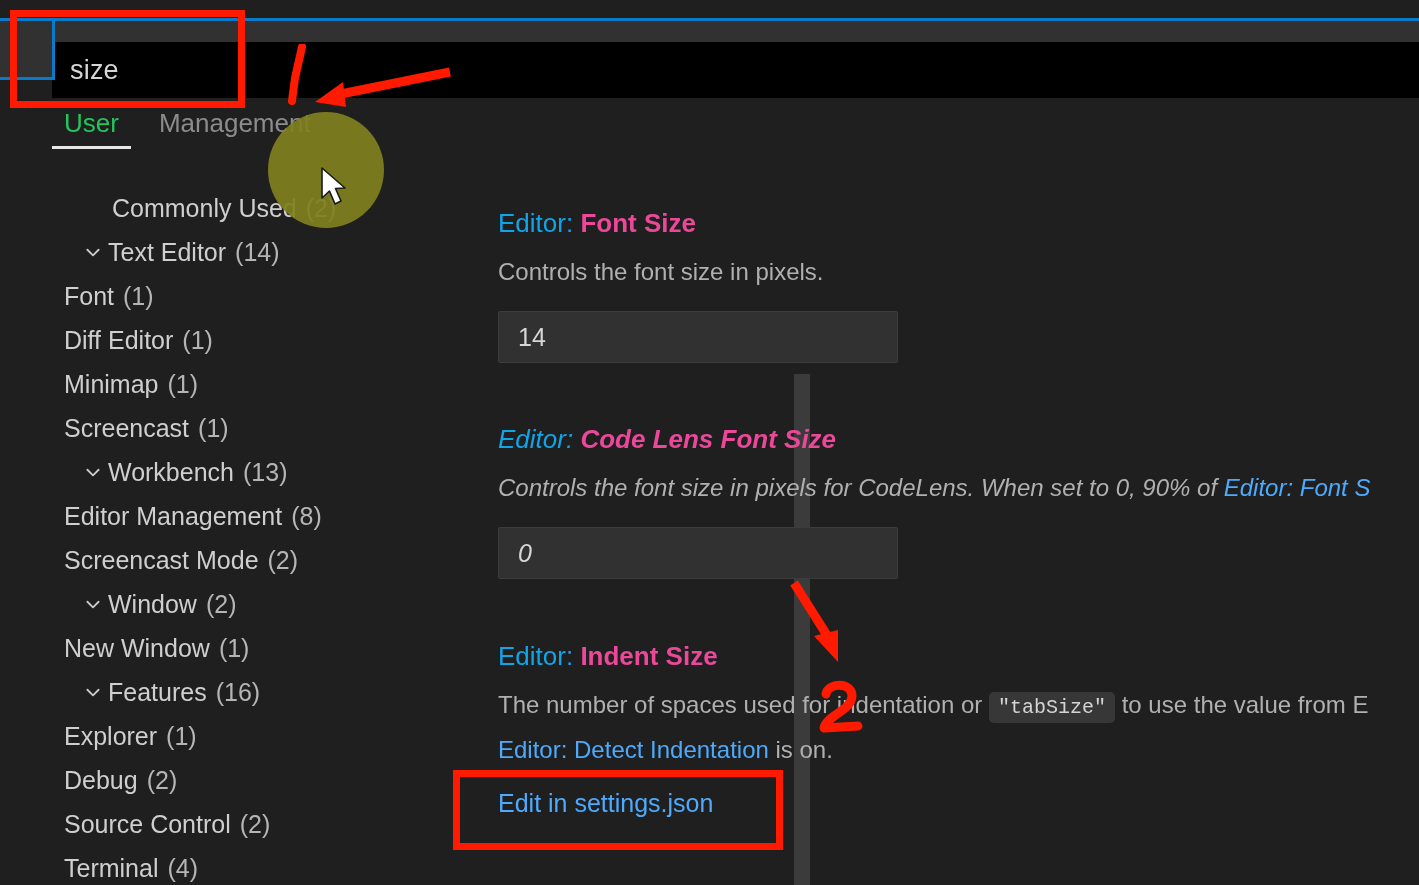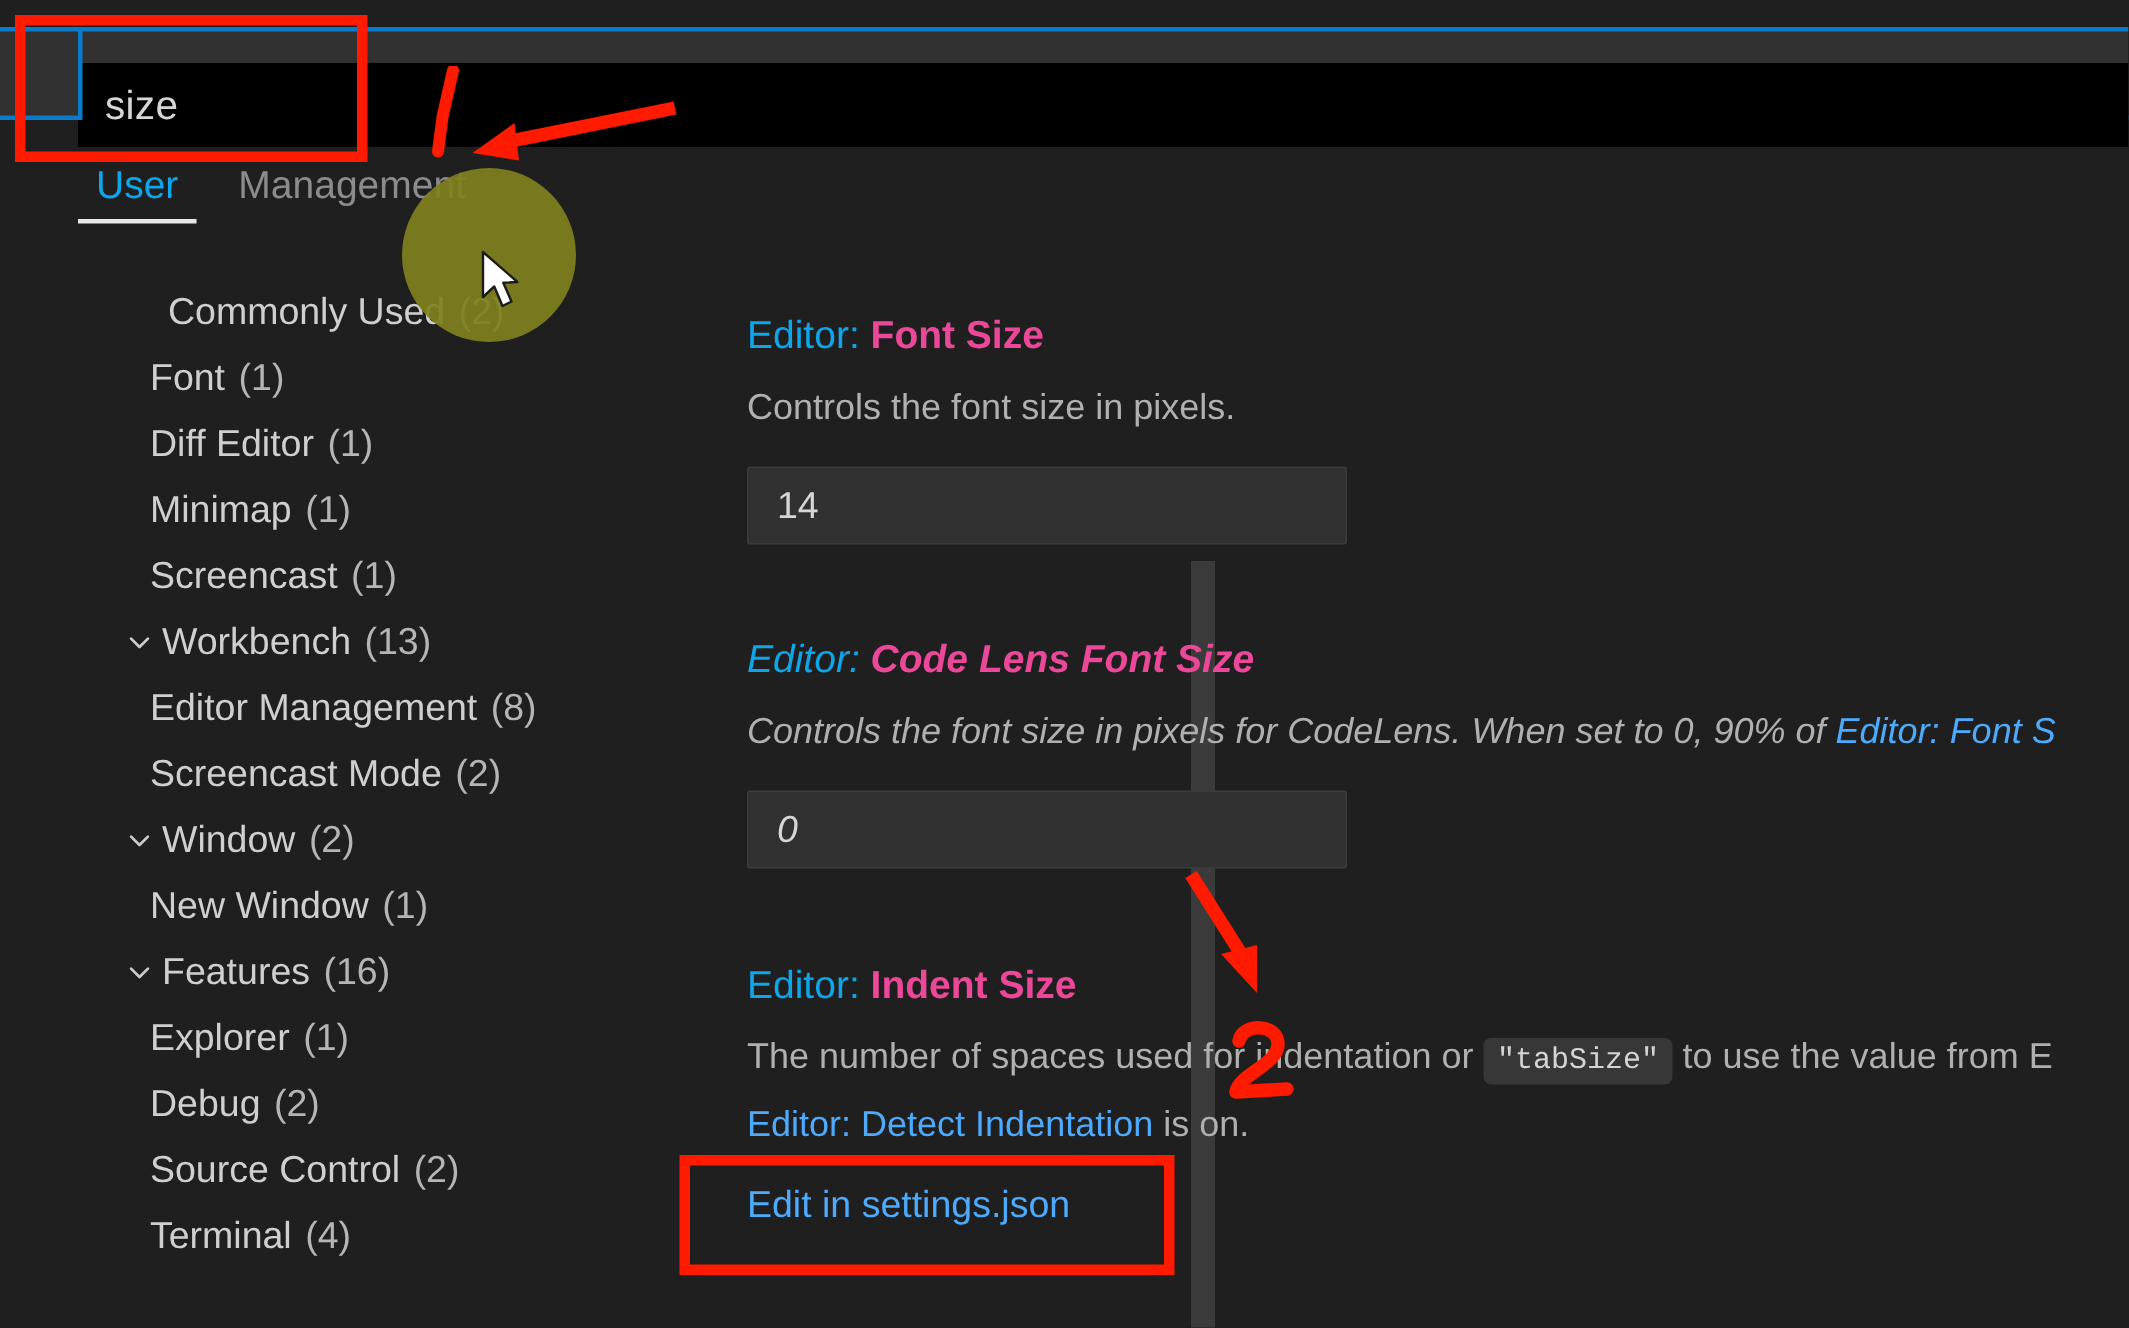--- a/index.html
+++ b/index.html
@@ -38,21 +38,21 @@
 
   
   .tabs {
     position: absolute; left: 52px; top: 104px;
     display: flex; align-items: flex-start; gap: 16px;
   }
   .tab {
     font-size: 26px; padding: 4px 12px 10px 12px;
     color: #8c8c8c; cursor: pointer; position: relative;
   }
-  .tab.active { color: #0ea5e9; }
+  .tab.active { color: #22c55e; }
   .tab.active::after {
     content: ""; position: absolute; left: 0; right: 0; bottom: 0;
     height: 3px; background: #e7e7e7;
   }
 
   
   .sidebar {
     position: absolute; left: 0; top: 186px;
     width: 414px; height: 699px;
     overflow: hidden;
@@ -64,21 +64,21 @@
   }
   .tree-item .chev {
     width: 30px; display: inline-flex; justify-content: center;
     align-items: center; flex: 0 0 auto; color: #cccccc;
   }
   .tree-item .chev svg { display: block; }
   .tree-item .label { color: #cfcfcf; }
   .tree-item .count { color: #b5b5b5; margin-left: 9px; }
   .lvl0 { padding-left: 78px; }
   .lvl0n { padding-left: 112px; }
-  .lvl1 { padding-left: 100px; align-items: center; }
+  .lvl1 { padding-left: 64px; align-items: center; }
 
   .sb-track {
     position: absolute; left: 397px; top: 186px;
     width: 16px; height: 699px; background: transparent;
   }
   .sb-thumb {
     position: absolute; left: 397px; top: 188px;
     width: 16px; height: 652px; background: #3b3b3b;
     cursor: pointer;
   }
@@ -144,20 +144,29 @@
     </div>
     <div class="tab">
       <span>Management</span>
     </div>
   </div>
 
   <div class="sidebar" id="sidebar">
       <div class="tree-item lvl0n">
         <span class="label">Commonly Used</span>
         <span class="count">(2)</span>
+      </div>
+      <div class="tree-item lvl0">
+        <span class="chev">
+          <svg width="18" height="18" viewBox="0 0 16 16">
+            <path d="M3 6 L8 11 L13 6" stroke="#cccccc" stroke-width="1.6" fill="none" stroke-linecap="round" stroke-linejoin="round"></path>
+          </svg>
+        </span>
+        <span class="label">Text Editor</span>
+        <span class="count">(14)</span>
       </div>
       <div class="tree-item lvl1">
         <span class="label">Font</span>
         <span class="count">(1)</span>
       </div>
       <div class="tree-item lvl1">
         <span class="label">Diff Editor</span>
         <span class="count">(1)</span>
       </div>
       <div class="tree-item lvl1">

